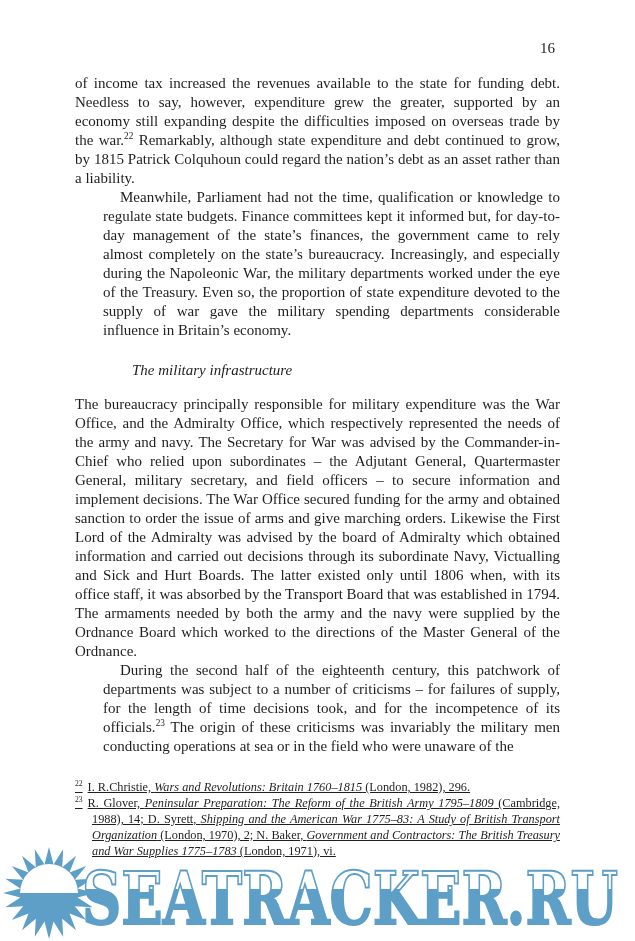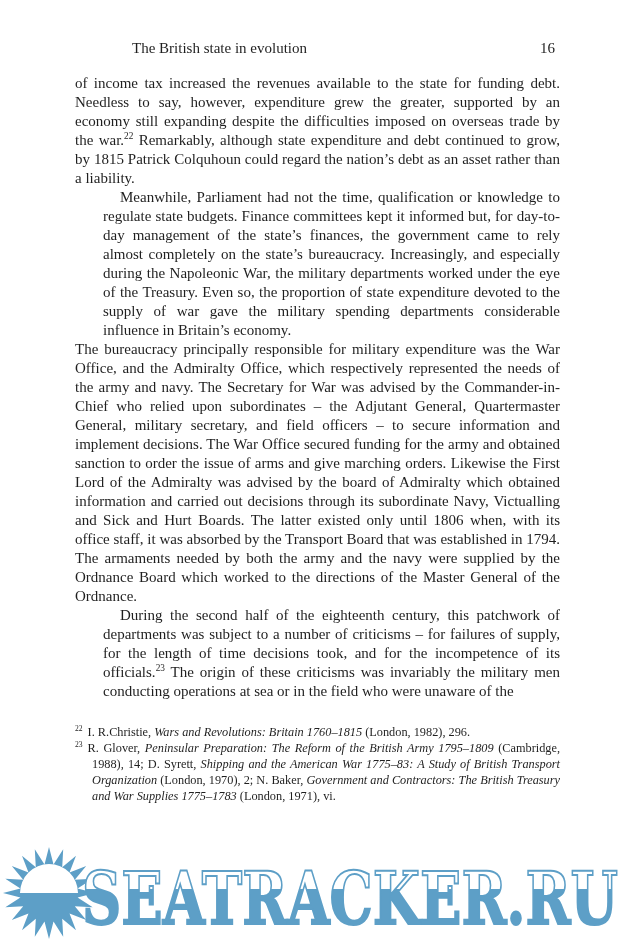--- a/index.html
+++ b/index.html
@@ -43,43 +43,44 @@
   .footnotes {
     margin: 23px 75px 0 75px;
     font-size: 12.3px;
     line-height: 16px;
     text-align: justify;
   }
   .footnote {
     padding-left: 17px;
     text-indent: -17px;
     margin: 0;
+    text-decoration: underline;
   }
   .fn-marker { margin-right: 5px; }
   .watermark {
     position: absolute;
     left: 0;
     top: 845px;
     width: 520px;
     height: 96px;
   }
 </style>
 </head>
 <body>
 
 <div class="page">
 
   <div class="running-head">
-    <span class="head-title">The British state in evolution</span>
     <span class="head-page">16</span>
   </div>
 
   <div class="content">
     <p><span>of income tax increased the revenues available to the state for funding debt. Needless to say, however, expenditure grew the greater, supported by an economy still expanding despite the difficulties imposed on overseas trade by the war.</span><sup>22</sup><span> Remarkably, although state expenditure and debt continued to grow, by 1815 Patrick Colquhoun could regard the nation’s debt as an asset rather than a liability.</span></p>
     <p class="indent"><span>Meanwhile, Parliament had not the time, qualification or knowledge to regulate state budgets. Finance committees kept it informed but, for day-to-day management of the state’s finances, the government came to rely almost completely on the state’s bureaucracy. Increasingly, and especially during the Napoleonic War, the military departments worked under the eye of the Treasury. Even so, the proportion of state expenditure devoted to the supply of war gave the military spending departments considerable influence in Britain’s economy.</span></p>
+    <div class="section-heading">The military infrastructure</div>
     <p><span>The bureaucracy principally responsible for military expenditure was the War Office, and the Admiralty Office, which respectively represented the needs of the army and navy. The Secretary for War was advised by the Commander-in-Chief who relied upon subordinates – the Adjutant General, Quartermaster General, military secretary, and field officers – to secure information and implement decisions. The War Office secured funding for the army and obtained sanction to order the issue of arms and give marching orders. Likewise the First Lord of the Admiralty was advised by the board of Admiralty which obtained information and carried out decisions through its subordinate Navy, Victualling and Sick and Hurt Boards. The latter existed only until 1806 when, with its office staff, it was absorbed by the Transport Board that was established in 1794. The armaments needed by both the army and the navy were supplied by the Ordnance Board which worked to the directions of the Master General of the Ordnance.</span></p>
     <p class="indent"><span>During the second half of the eighteenth century, this patchwork of departments was subject to a number of criticisms – for failures of supply, for the length of time decisions took, and for the incompetence of its officials.</span><sup>23</sup><span> The origin of these criticisms was invariably the military men conducting operations at sea or in the field who were unaware of the</span></p>
   </div>
 
   <div class="footnotes">
     <div class="footnote"><sup class="fn-marker">22</sup><span><span>I. R.Christie, </span><span style="font-style: italic;">Wars and Revolutions: Britain 1760–1815</span><span> (London, 1982), 296.</span></span></div>
     <div class="footnote"><sup class="fn-marker">23</sup><span><span>R. Glover, </span><span style="font-style: italic;">Peninsular Preparation: The Reform of the British Army 1795–1809</span><span> (Cambridge, 1988), 14; D. Syrett, </span><span style="font-style: italic;">Shipping and the American War 1775–83: A Study of British Transport Organization</span><span> (London, 1970), 2; N. Baker, </span><span style="font-style: italic;">Government and Contractors: The British Treasury and War Supplies 1775–1783</span><span> (London, 1971), vi.</span></span></div>
   </div>
 
   <div class="watermark">

